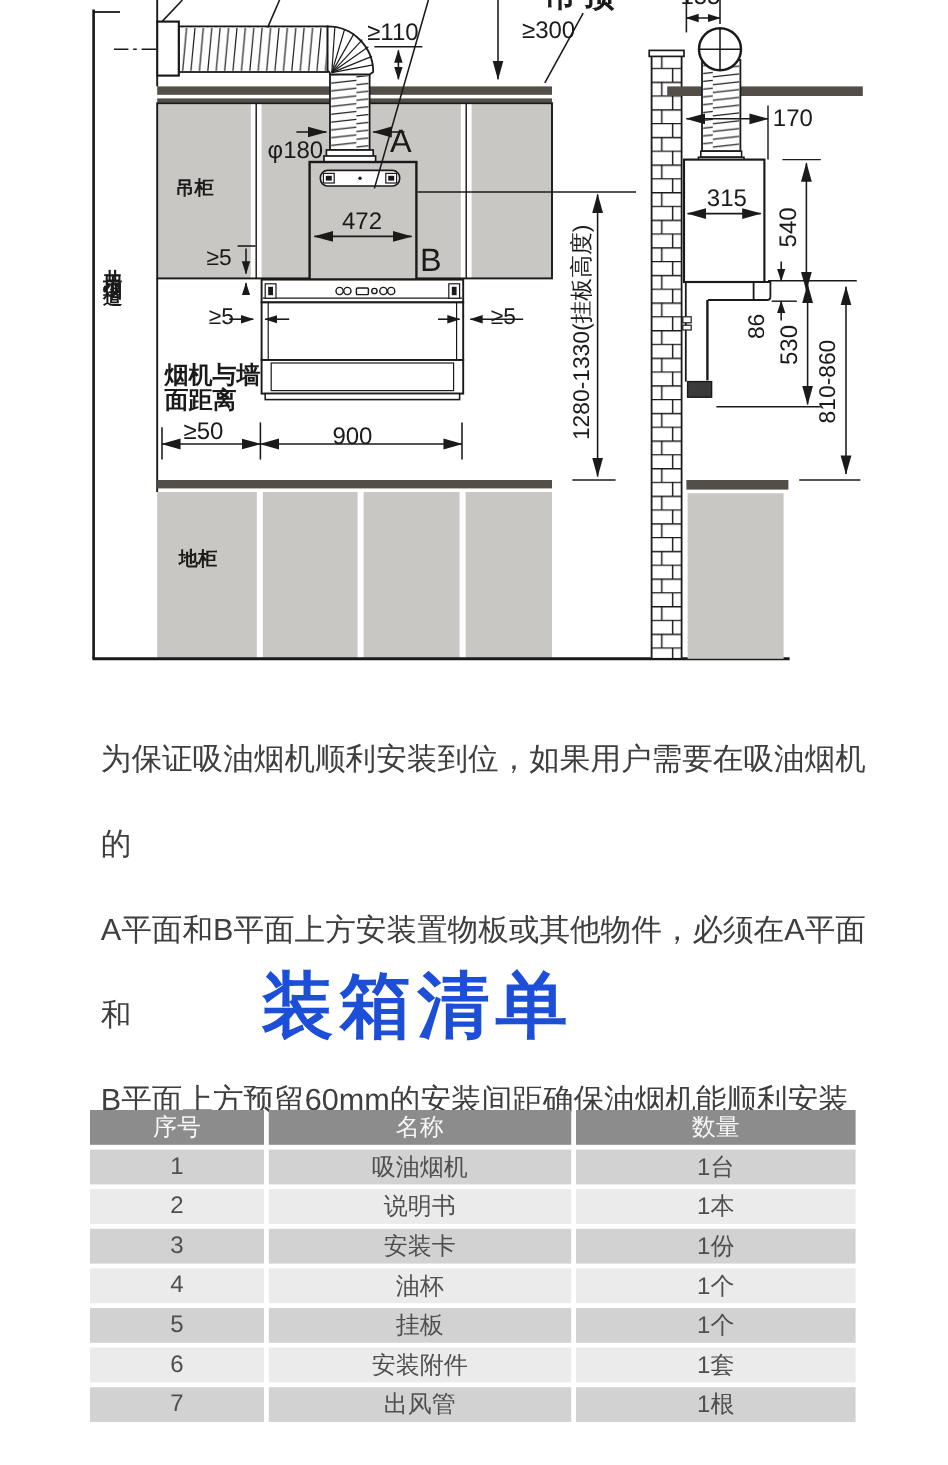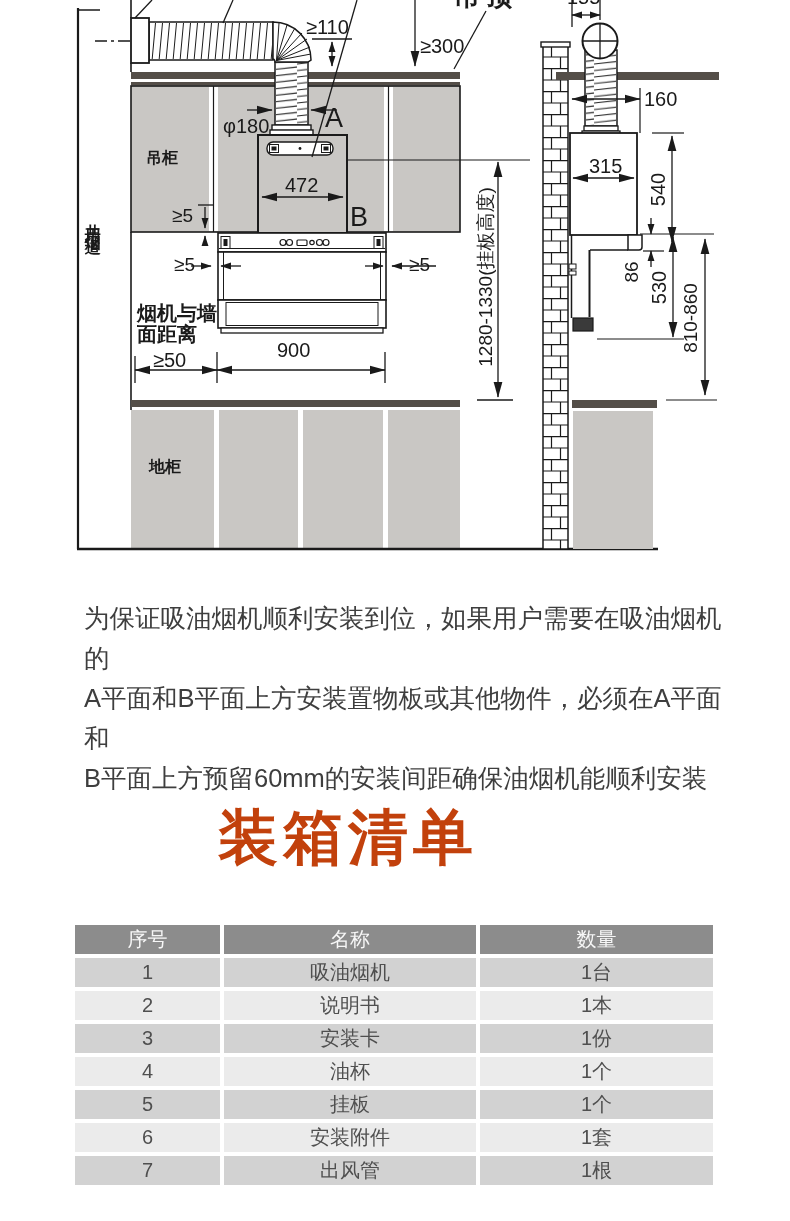--- a/index.html
+++ b/index.html
@@ -12,24 +12,24 @@
   svg{position:absolute;left:0;top:0;}
   .lbl{position:absolute;color:var(--line);white-space:pre;line-height:1.05;}
   .dimtxt{font-size:20px;}
   .dimtxt-s{font-size:19px;}
   .big{font-size:27px;}
   .cjk{font-weight:bold;font-size:16px;}
   .rot{transform:rotate(-90deg);text-align:center;}
   .vert{writing-mode:vertical-rl;text-orientation:upright;letter-spacing:5px;}
   .clipped{font-weight:bold;font-size:26px;letter-spacing:6px;}
   .wallnote{font-size:20px;font-weight:bold;line-height:21px;white-space:pre-line;}
-  #note{position:absolute;left:84px;top:598px;width:660px;font-size:25.5px;line-height:40px;
+  #note{position:absolute;left:84px;top:598px;width:660px;font-size:25.5px;line-height:71px;
         color:var(--text);white-space:pre-line;}
   #list-title{position:absolute;left:0;top:798px;width:696px;text-align:center;
-        font-size:60px;font-weight:900;letter-spacing:5px;color:#c2410c;}
+        font-size:60px;font-weight:900;letter-spacing:5px;color:#1d4ed8;}
   #packing-table{position:absolute;left:71px;top:921px;width:646px;
         border-collapse:separate;border-spacing:4px;}
   #packing-table th{background:var(--table_header_bg);color:#f7f7f7;font-weight:normal;
         font-size:20px;height:22px;}
   #packing-table td{font-size:20px;color:#4f4f4f;text-align:center;height:26px;}
   #packing-table tr.r-odd td{background:var(--row_dark);}
   #packing-table tr.r-even td{background:var(--row_light);}
   .c1{width:23%;} .c2{width:40%;} .c3{width:37%;}
 </style>
 </head>
@@ -211,40 +211,40 @@
         <line x1="643" y1="251" x2="664" y2="251" stroke-width="1.2"></line>
         <line x1="673" y1="237" x2="673" y2="337" marker-start="url(#ar)" marker-end="url(#ar)"></line>
         <line x1="597" y1="339" x2="684" y2="339" stroke-width="1.2"></line>
         <line x1="705" y1="239" x2="705" y2="395" marker-start="url(#ar)" marker-end="url(#ar)"></line>
         <line x1="666" y1="400" x2="717" y2="400" stroke-width="1.2"></line>
       </g>
     </g>
   </svg>
 
   <div class="lbl clipped" style="left:454px;top:-17px;">吊顶</div>
-  <div class="lbl dimtxt" style="left:420px;top:16px;margin-top:20px;">≥300</div>
+  <div class="lbl dimtxt" style="left:435px;top:16px;">≥300</div>
   <div class="lbl dimtxt" style="left:306px;top:17px;">≥110</div>
   <div class="lbl dimtxt" style="left:223px;top:90px;margin-top:26px;">φ180</div>
   <div class="lbl big" style="left:325px;top:104px;">A</div>
   <div class="lbl dimtxt" style="left:285px;top:175px;">472</div>
   <div class="lbl dimtxt-s" style="left:172px;top:206px;">≥5</div>
   <div class="lbl big" style="left:350px;top:203px;">B</div>
   <div class="lbl dimtxt-s" style="left:174px;top:255px;">≥5</div>
   <div class="lbl dimtxt-s" style="left:409px;top:255px;">≥5</div>
   <div class="lbl cjk" style="left:146px;top:150px;">吊柜</div>
   <div class="lbl cjk vert" style="left:84px;top:211px;">共用烟道</div>
   <div class="lbl wallnote" style="left:137px;top:303px;">烟机与墙
 面距离</div>
   <div class="lbl dimtxt" style="left:153px;top:350px;">≥50</div>
-  <div class="lbl dimtxt" style="left:277px;top:340px;text-align:center;">900</div>
+  <div class="lbl dimtxt" style="left:277px;top:354px;text-align:center;">900</div>
   <div class="lbl dimtxt-s rot" style="left:366px;top:267px;width:240px;">1280-1330(挂板高度)</div>
   <div class="lbl cjk" style="left:149px;top:459px;">地柜</div>
 
   <div class="lbl dimtxt" style="left:567px;top:-13px;">155</div>
-  <div class="lbl dimtxt" style="left:644px;top:89px;">160</div>
+  <div class="lbl dimtxt" style="left:644px;top:89px;">170</div>
   <div class="lbl dimtxt" style="left:589px;top:156px;">315</div>
   <div class="lbl dimtxt rot" style="left:618px;top:179px;width:80px;">540</div>
   <div class="lbl dimtxt-s rot" style="left:592px;top:262px;width:80px;">86</div>
   <div class="lbl dimtxt rot" style="left:619px;top:277px;width:80px;">530</div>
   <div class="lbl dimtxt-s rot" style="left:641px;top:308px;width:100px;">810-860</div>
 
   <div id="note">为保证吸油烟机顺利安装到位，如果用户需要在吸油烟机的
 A平面和B平面上方安装置物板或其他物件，必须在A平面和
 B平面上方预留60mm的安装间距确保油烟机能顺利安装</div>
 

